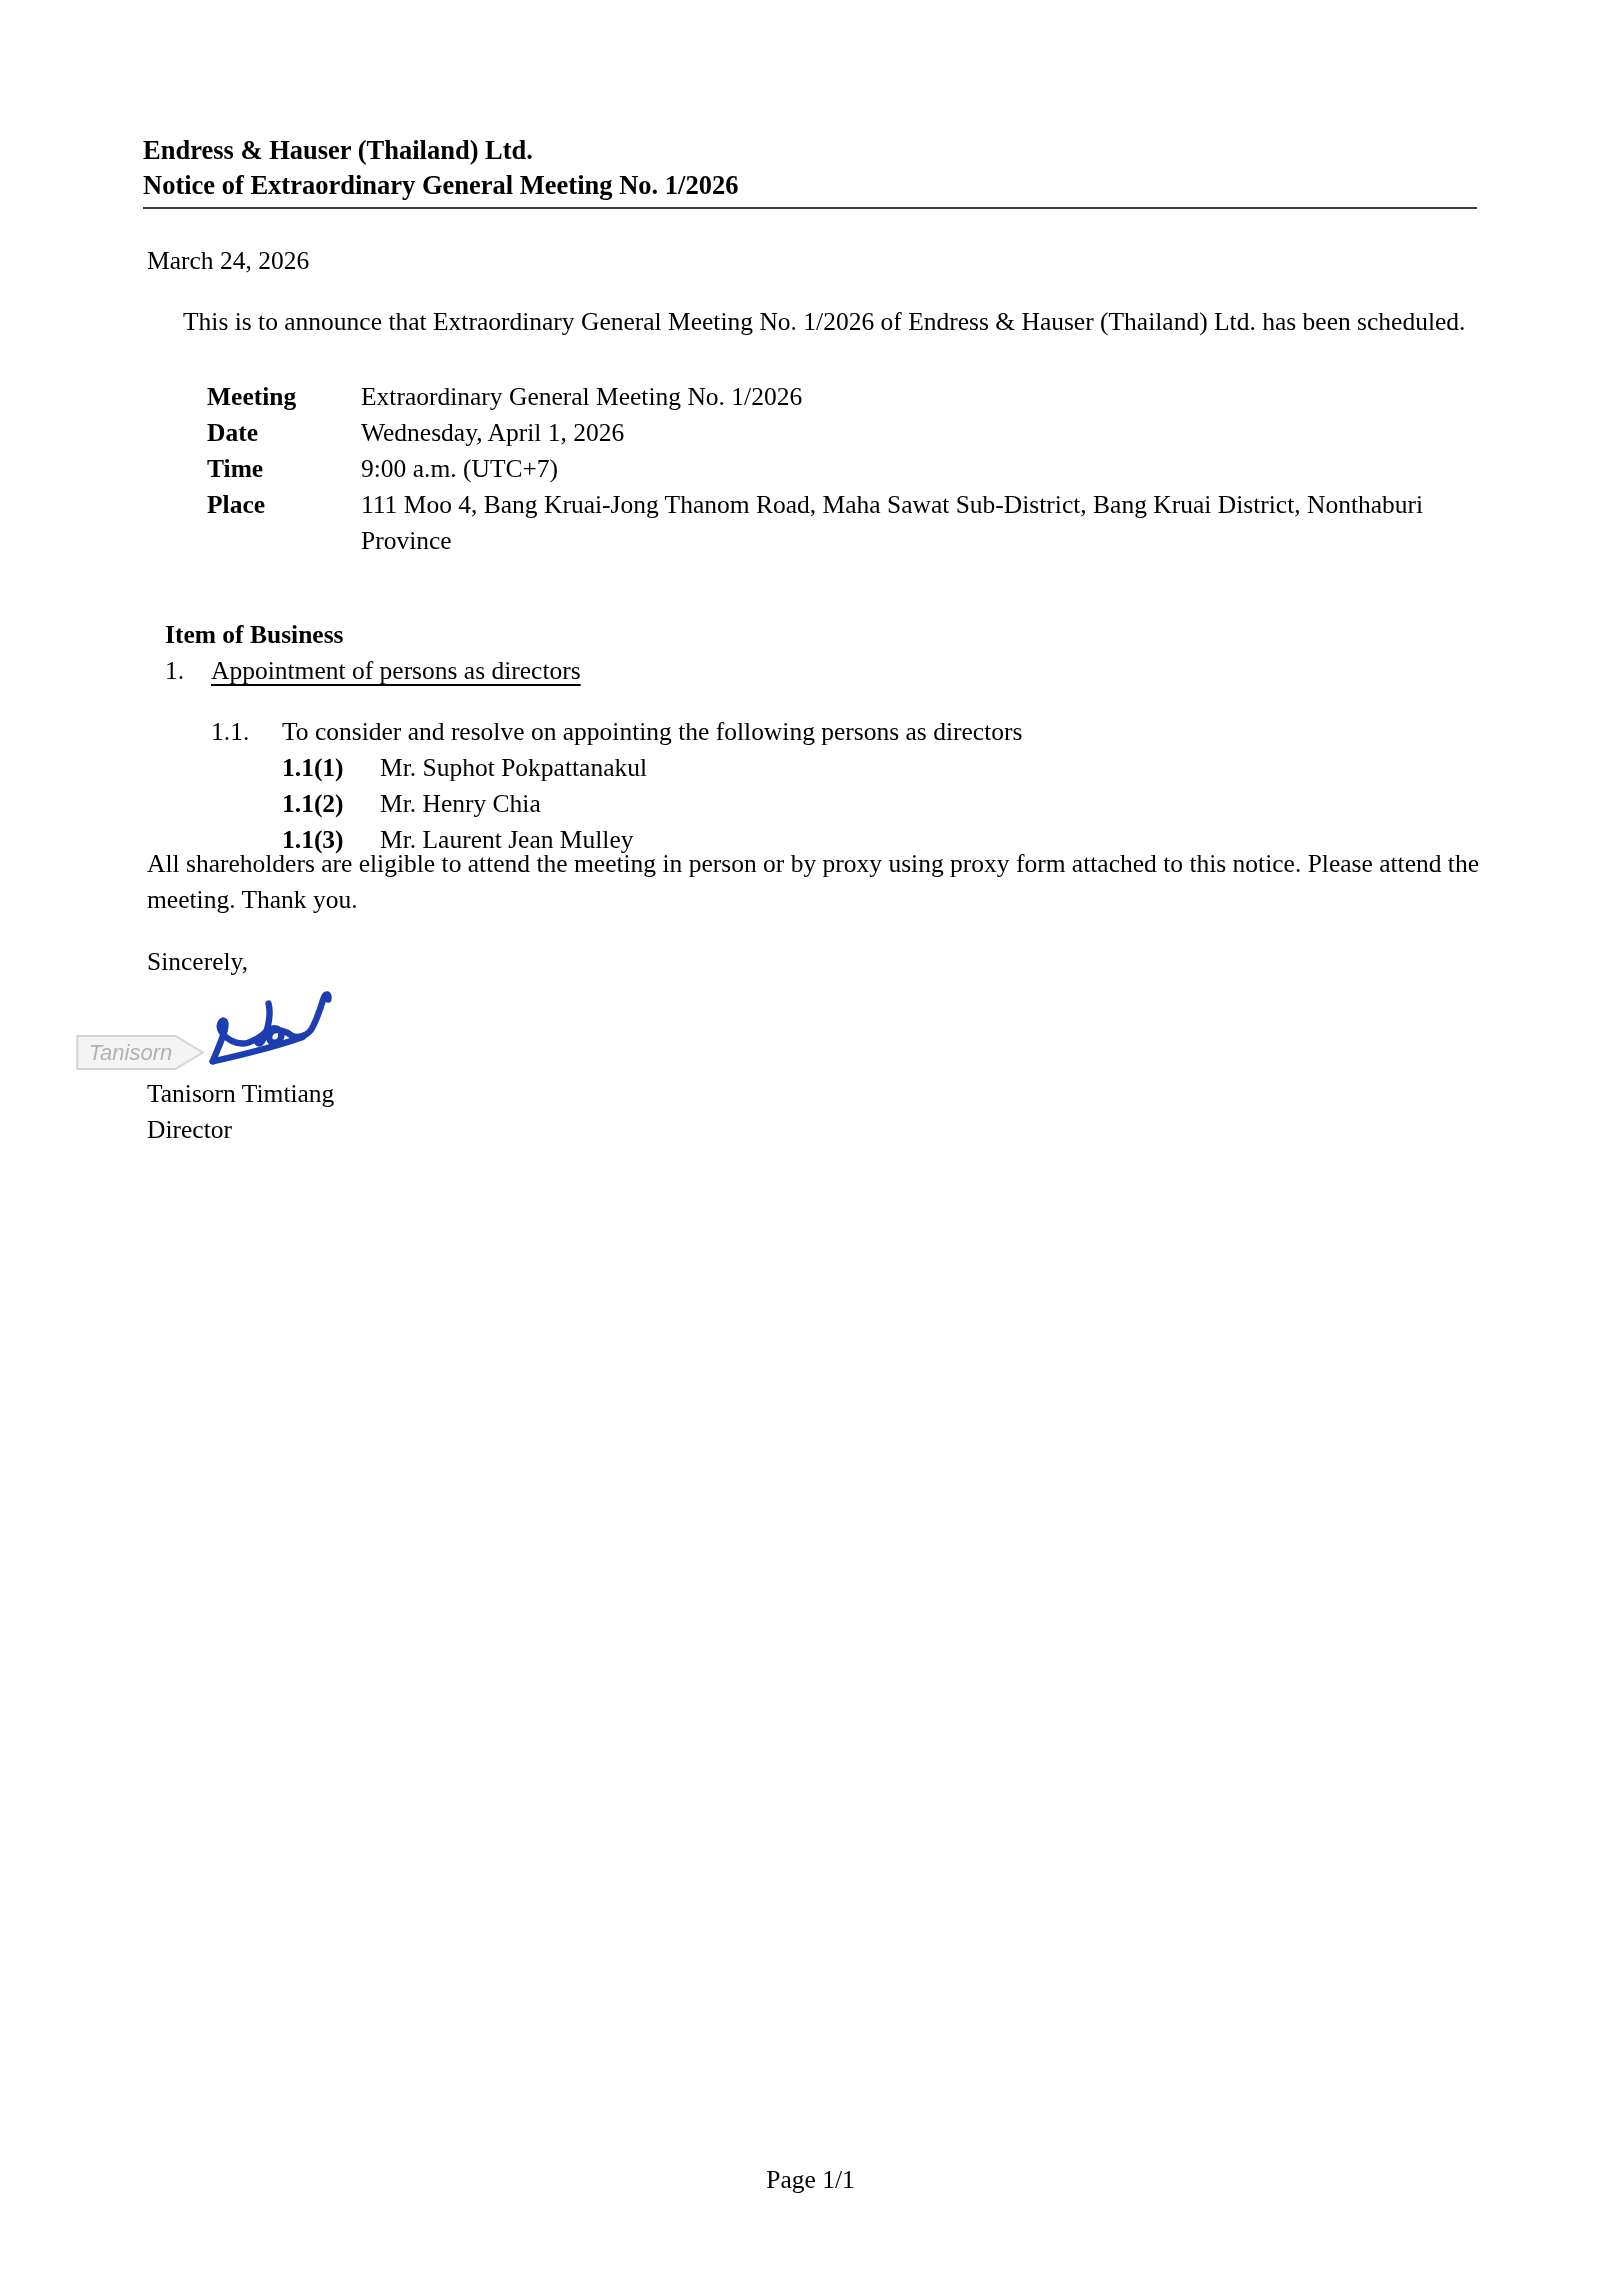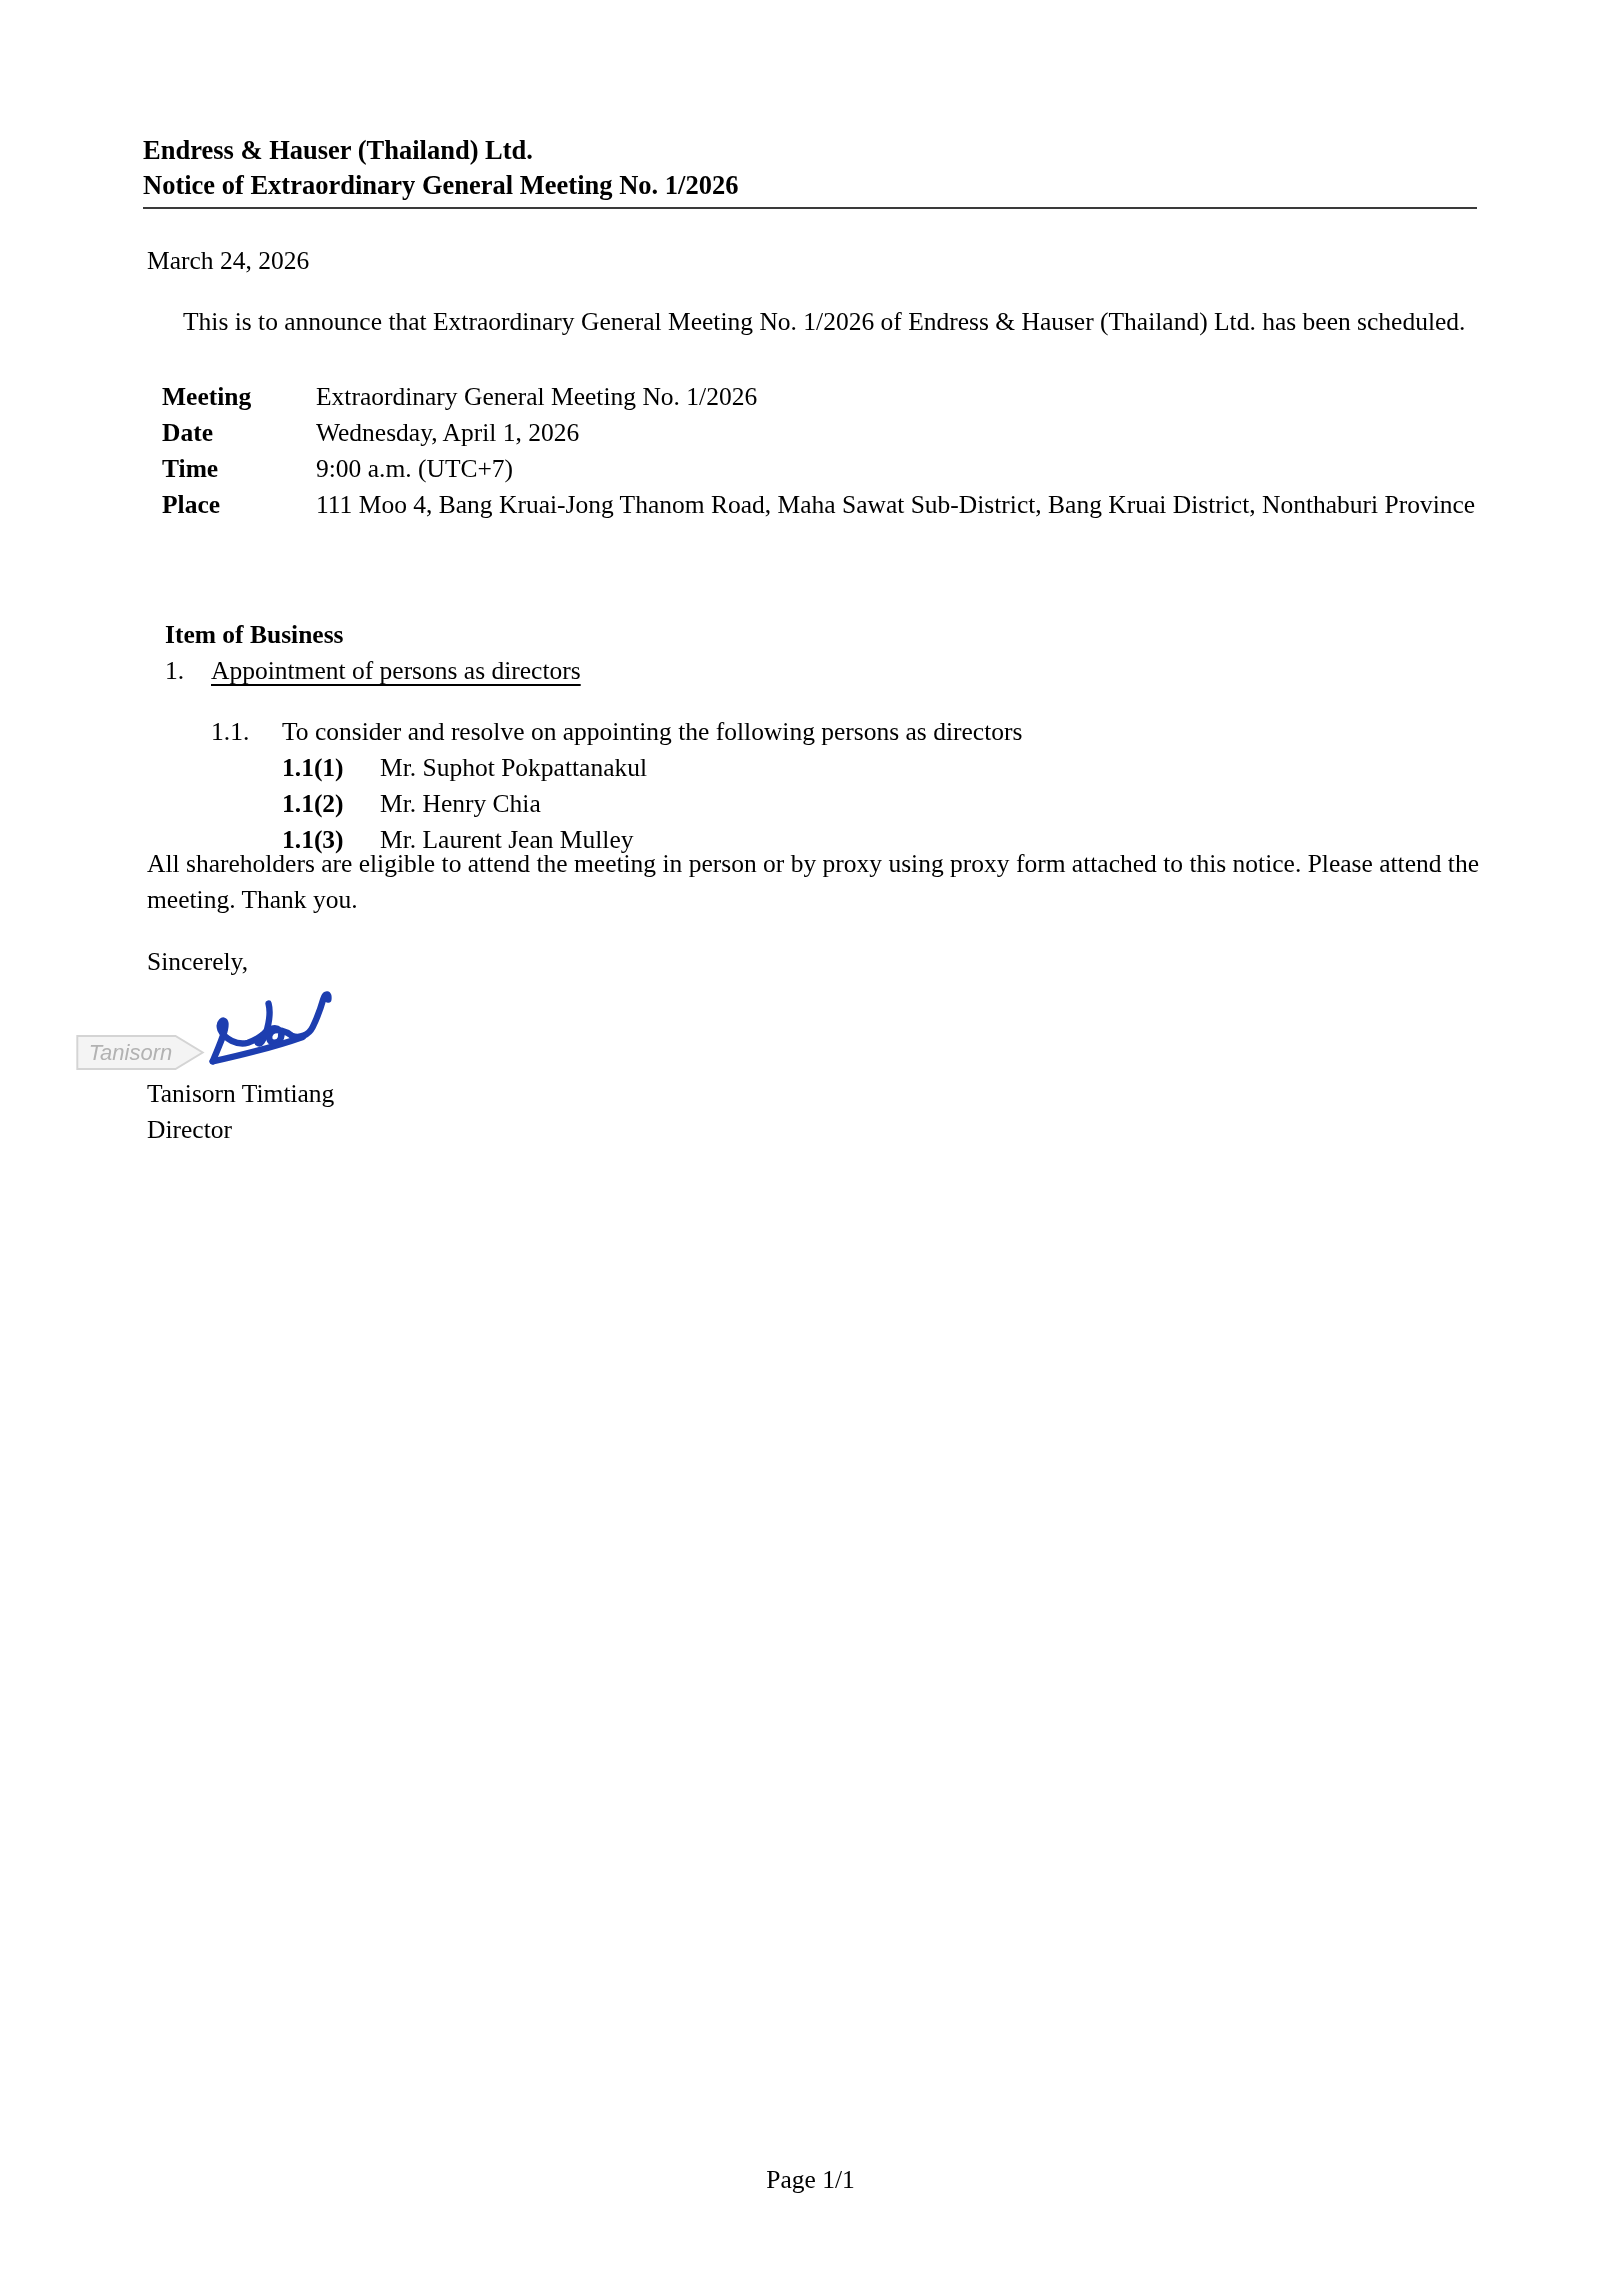--- a/index.html
+++ b/index.html
@@ -37,21 +37,21 @@
     position: absolute;
     left: 147px;
     top: 304px;
     width: 1343px;
     line-height: 36px;
     margin-left: 36px;
   }
 
   
   .details { position: absolute; left: 162px; top: 379px; width: 1318px; }
-  .details-row { display: flex; line-height: 36px; }
+  .details-row { display: flex; line-height: 36px; margin-left: 45px; }
   .details-label { flex: 0 0 154px; font-weight: bold; }
   .details-value { flex: 1; }
 
   
   .business { position: absolute; left: 165px; top: 617px; width: 1313px; }
   .business-heading { font-weight: bold; line-height: 36px; }
   .biz-row { display: flex; line-height: 36px; }
   .num-a { flex: 0 0 46px; }
   .indent-b { margin-left: 46px; margin-top: 25px; }
   .num-b { flex: 0 0 71px; }

